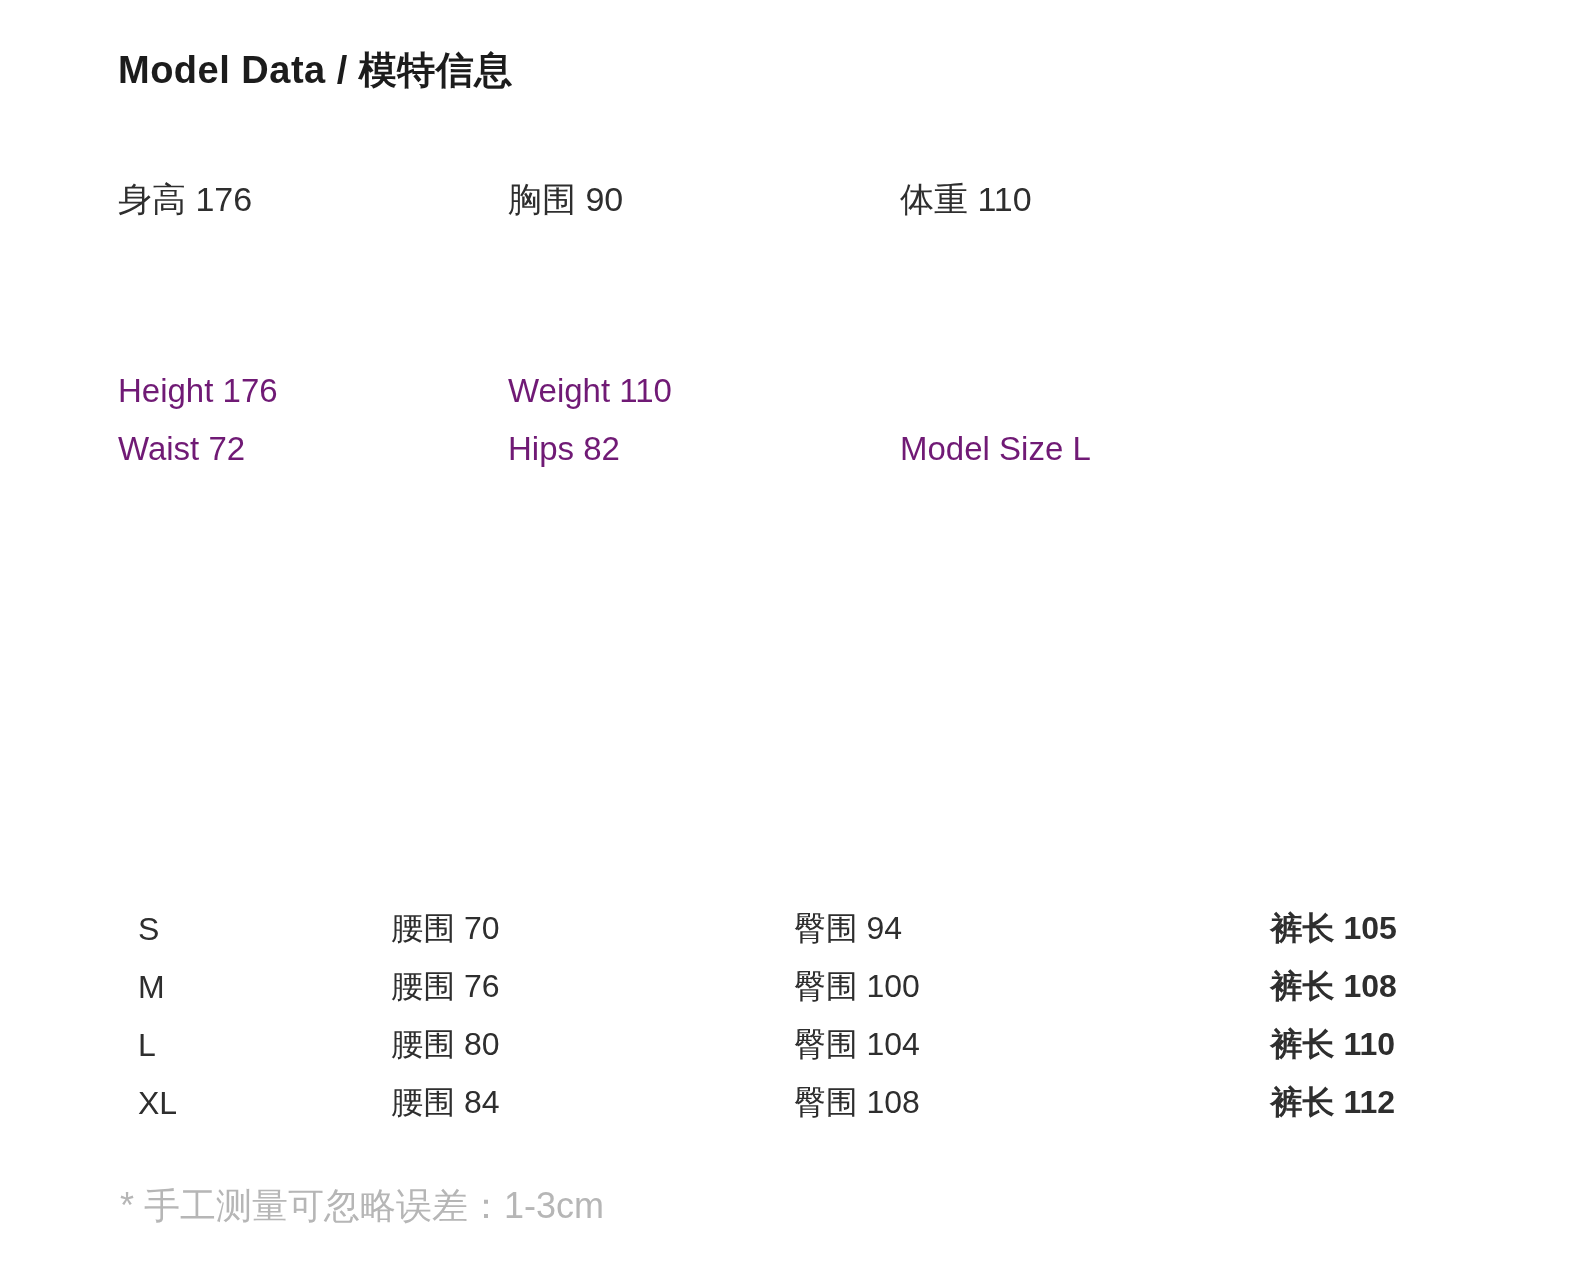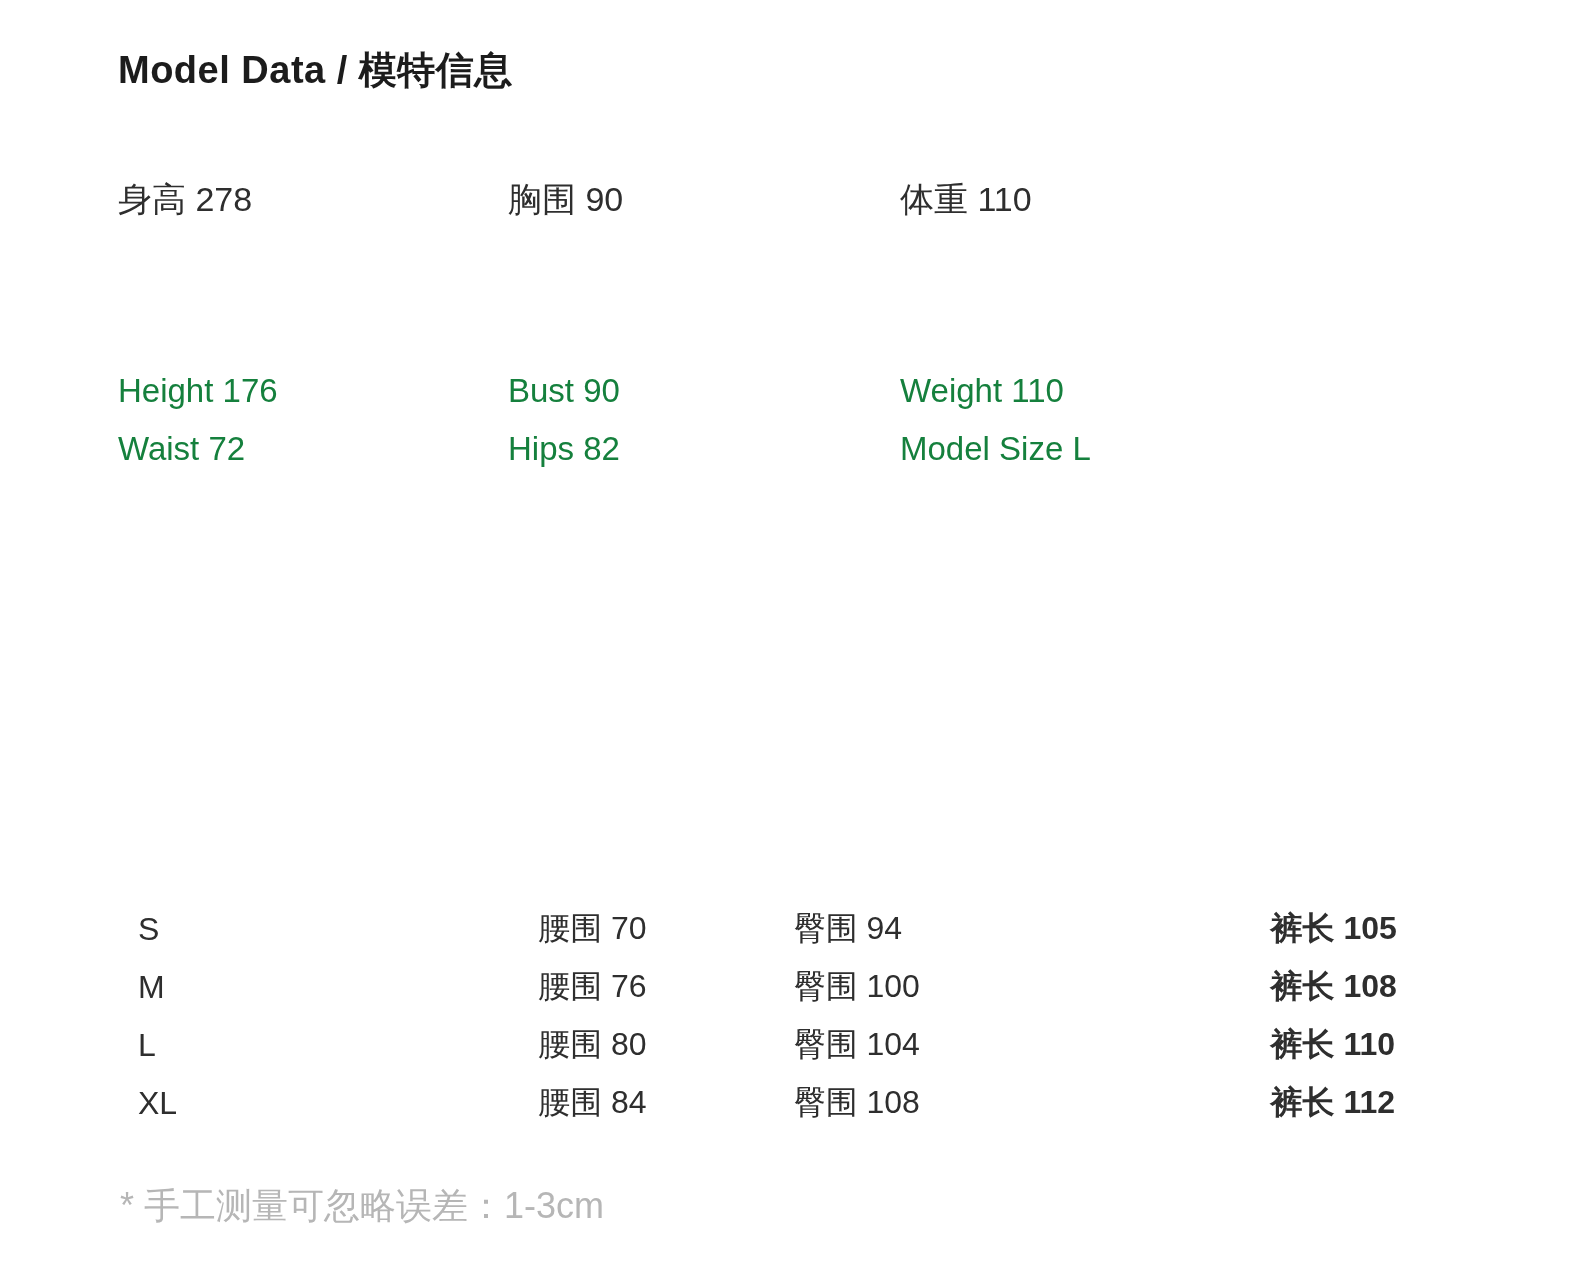--- a/index.html
+++ b/index.html
@@ -52,41 +52,41 @@
   }
   .model-row .cell.c1 { width: 390px; }
   .model-row .cell.c2 { width: 392px; }
   .model-row .cell.c3 { width: 400px; }
 
   .model-grid.latin {
     top: 362px;
   }
   .model-grid.latin .cell {
     font-size: 33px;
-    color: #15803d;
+    color: #701a75;
   }
 
   
   .size-table {
     position: absolute;
     left: 130px;
     top: 900px;
     width: 1340px;
     border-collapse: collapse;
   }
   .size-table td {
     font-size: 32px;
     color: #2e2e2e;
     padding: 0;
     height: 58px;
     vertical-align: middle;
     white-space: nowrap;
   }
   .size-table td.col-size   { width: 255px; padding-left: 8px; }
-  .size-table td.col-waist  { width: 405px; text-align: center; }
+  .size-table td.col-waist  { width: 405px; }
   .size-table td.col-hips   { width: 480px; margin-left: 45px; }
   .size-table td.col-length { width: 200px; font-weight: bold; }
 
   .footnote {
     position: absolute;
     left: 120px;
     top: 1182px;
     font-size: 36px;
     color: #b6b6b6;
     white-space: nowrap;
@@ -94,30 +94,29 @@
 </style>
 </head>
 <body>
 
 <div class="page">
 
   <div class="section-title" id="model-title">Model Data / 模特信息</div>
 
   <div class="model-grid">
     <div class="model-row">
-      <div class="cell c1">身高 278</div>
+      <div class="cell c1">身高 176</div>
       <div class="cell c2">胸围 90</div>
       <div class="cell c3">体重 110</div>
     </div>
   </div>
 
   <div class="model-grid latin">
     <div class="model-row">
       <div class="cell c1">Height 176</div>
-      <div class="cell c2">Bust 90</div>
       <div class="cell c3">Weight 110</div>
     </div>
     <div class="model-row">
       <div class="cell c1">Waist 72</div>
       <div class="cell c2">Hips 82</div>
       <div class="cell c3">Model Size L</div>
     </div>
   </div>
 
 

